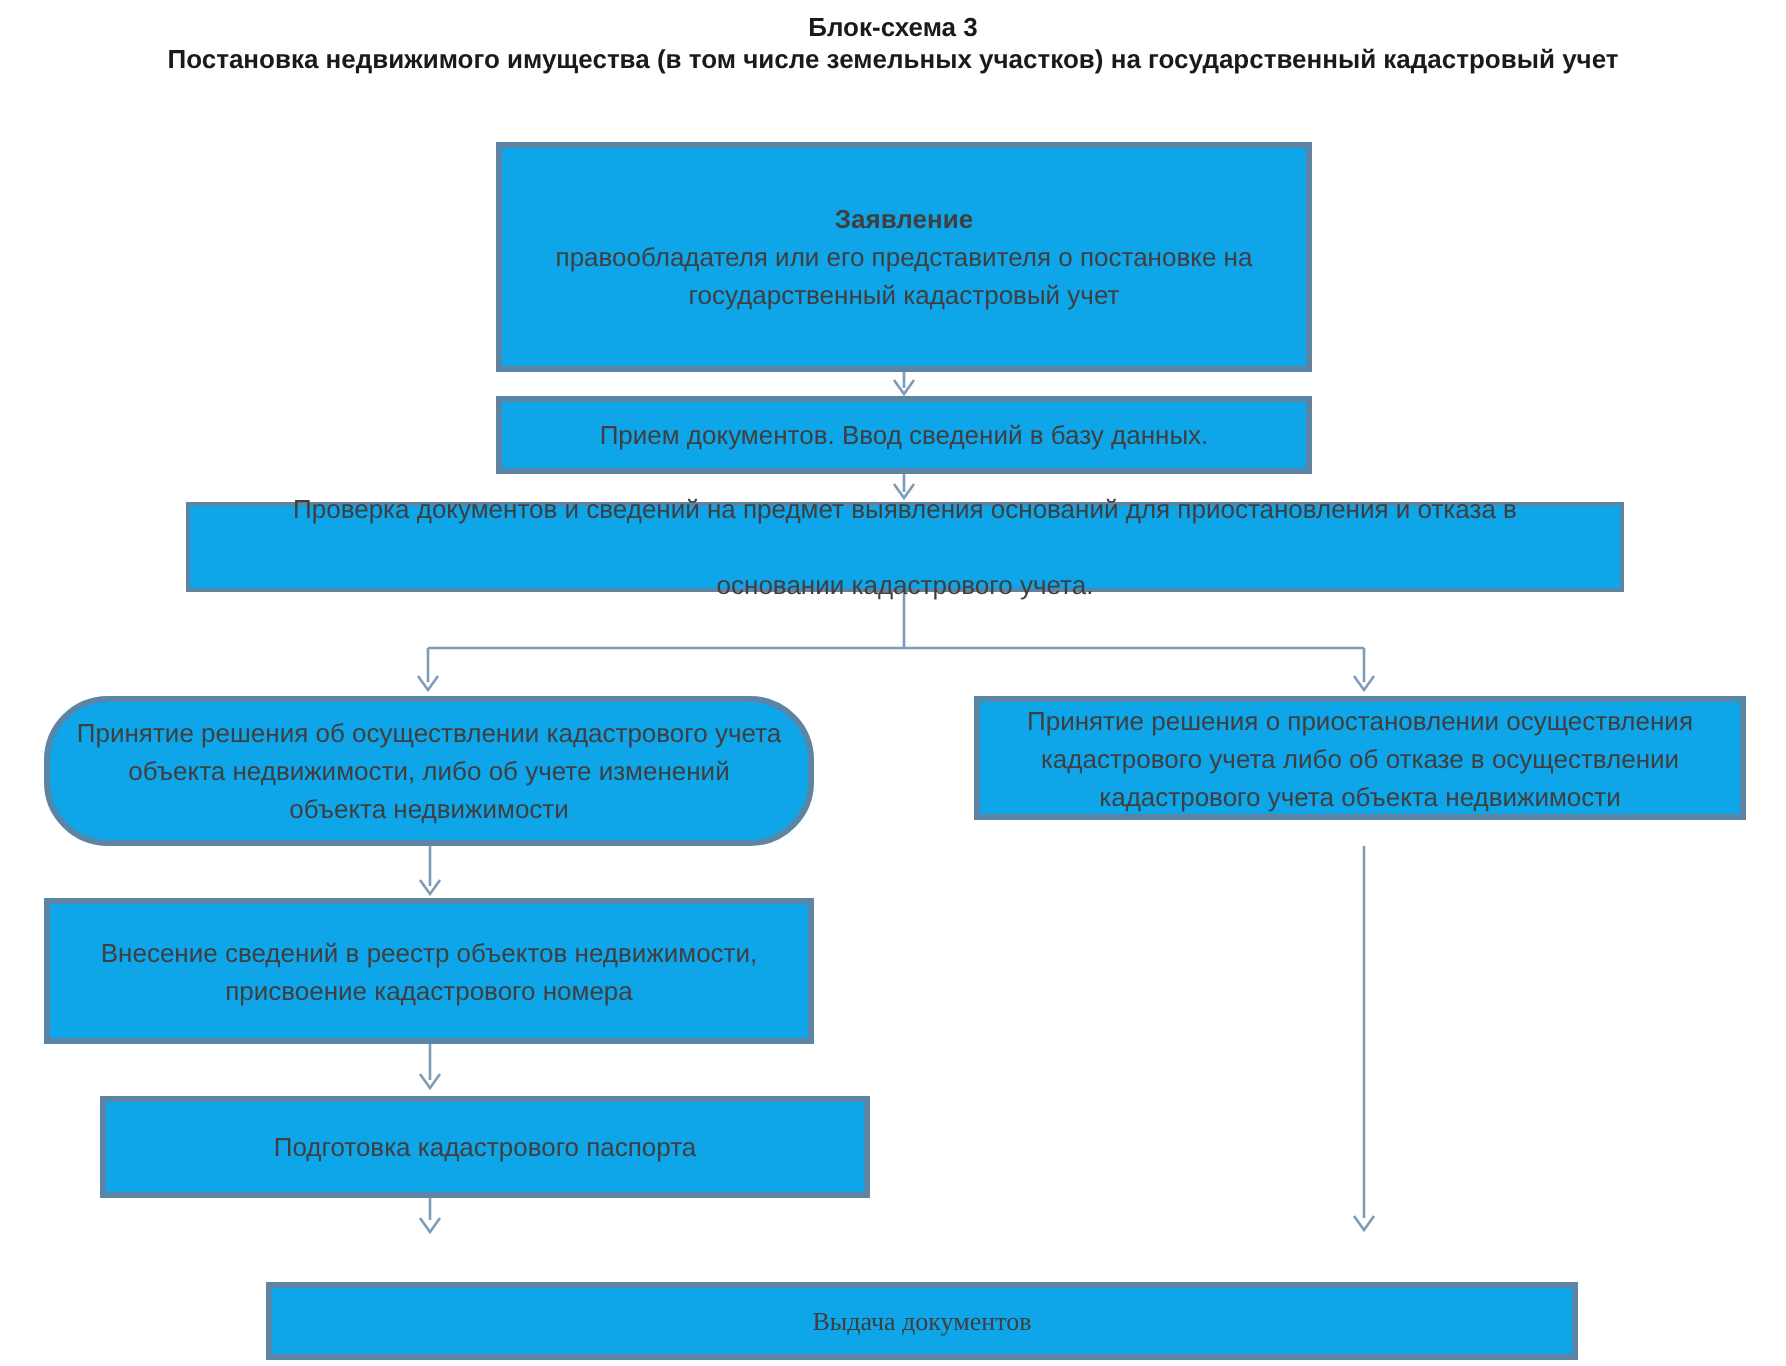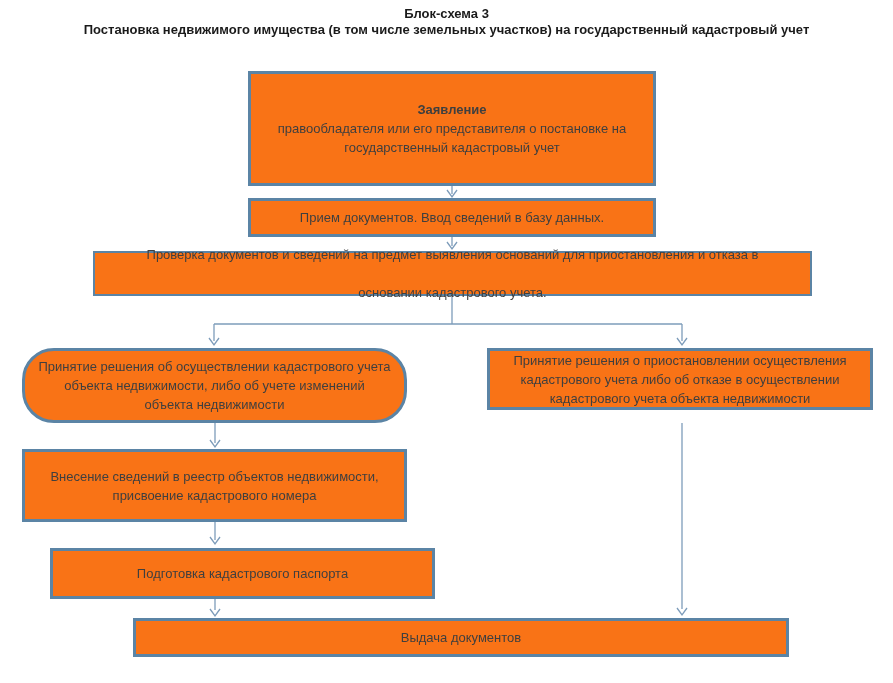--- a/index.html
+++ b/index.html
@@ -16,37 +16,37 @@
     overflow:hidden;
   }
   .title{
     position:absolute;left:0;top:6px;width:893px;
     text-align:center;font-weight:bold;color:var(--title_text);
     font-size:13px;line-height:16px;
   }
   .box{
     position:absolute;box-sizing:border-box;
     border:3px solid var(--box_border);
-    background:#f97316;
+    background:#0ea5e9;
     display:flex;flex-direction:column;
     align-items:center;justify-content:center;
     text-align:center;
     color:var(--text);
     font-size:13px;line-height:19px;
   }
   .box.thin{border-width:2px;line-height:18px;}
   .bold{font-weight:bold;}
   #node-application      {left:248px;top:71px; width:408px;height:115px;}
   #node-reception        {left:248px;top:198px;width:408px;height:39px;align-items:center;}
   #node-verification     {left:93px; top:251px;width:719px;height:45px;gap:20px;}
   #node-decision-registration{left:22px; top:348px;width:385px;height:75px;border-radius:32px;}
   #node-decision-suspension  {left:487px;top:348px;width:386px;height:62px;}
   #node-registry-entry   {left:22px; top:449px;width:385px;height:73px;}
   #node-passport-preparation{left:22px;top:548px;width:385px;height:51px;margin-left:28px;}
-  #node-document-issuance{left:133px;top:618px;width:656px;height:39px;}
+  #node-document-issuance{left:133px;top:641px;width:656px;height:39px;font-family:Liberation Serif, serif;}
   svg.connectors{
     position:absolute;left:0;top:0;width:893px;height:683px;
     pointer-events:none;
   }
   svg.connectors line, svg.connectors polyline{
     stroke:var(--connector);stroke-width:1.3;fill:none;
   }
 </style>
 </head>
 <body>

